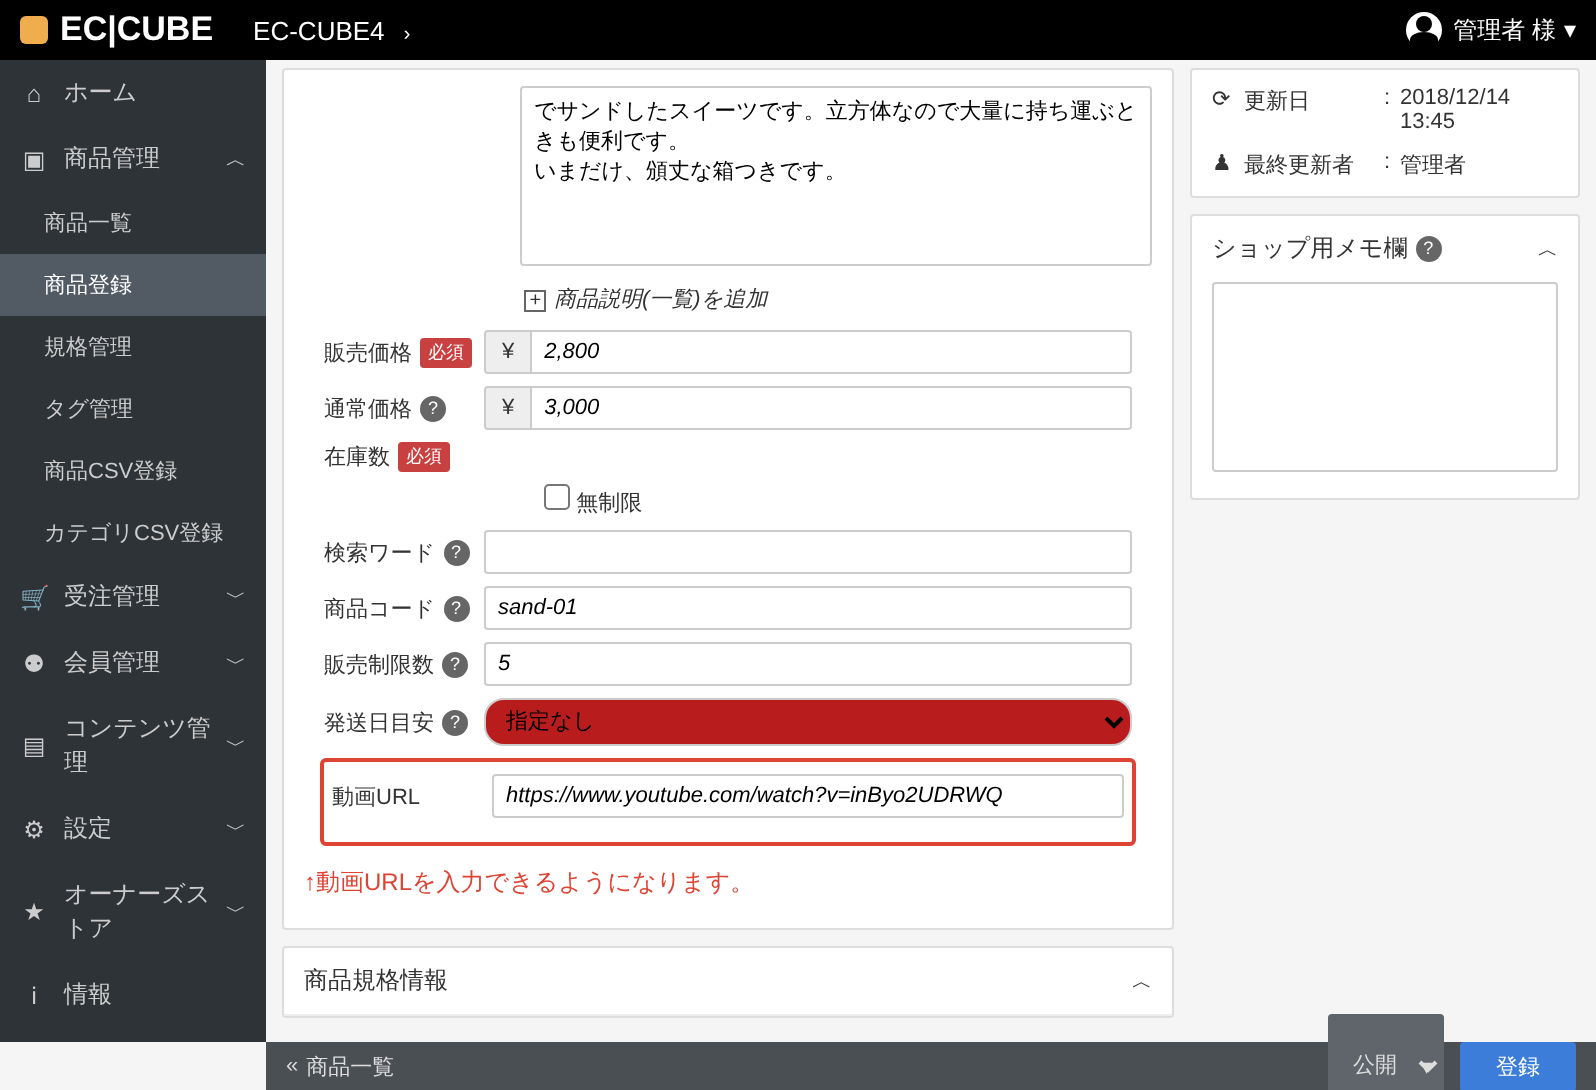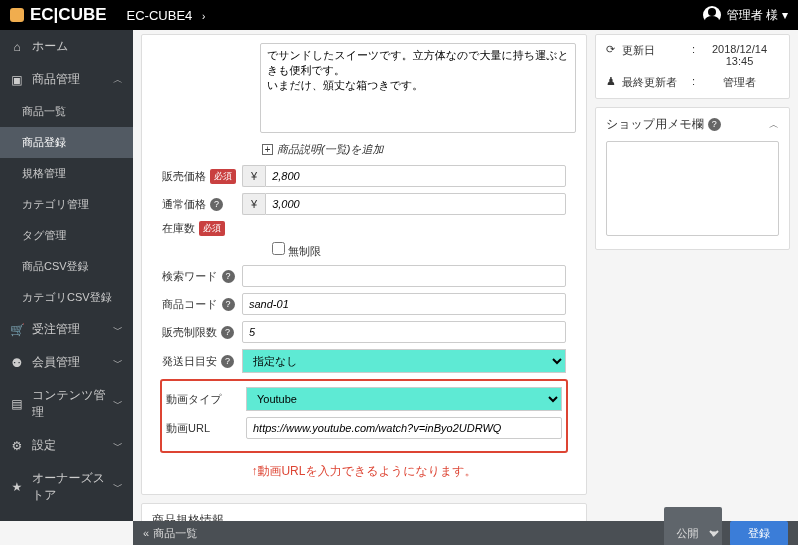--- a/index.html
+++ b/index.html
@@ -32,30 +32,30 @@
 .form-row { display: flex; align-items: center; margin-bottom: 6px; padding: 0 10px; }
 .form-label { width: 80px; font-size: 11px; display: flex; align-items: center; }
 .badge-req { background: #c94040; color: #fff; font-size: 9px; padding: 1px 4px; border-radius: 2px; margin-left: 4px; }
 .help { display: inline-block; width: 13px; height: 13px; background: #666; color: #fff; border-radius: 50%; text-align: center; line-height: 13px; font-size: 9px; margin-left: 4px; }
 .form-control { flex: 1; }
 .input-group { display: flex; }
 .input-addon { background: #eee; border: 1px solid #ccc; border-right: none; padding: 4px 8px; font-size: 11px; border-radius: 2px 0 0 2px; }
 .input-text { border: 1px solid #ccc; padding: 4px 6px; font-size: 11px; border-radius: 2px; width: 100%; outline: none; font-style: italic; }
 .input-group .input-text { border-radius: 0 2px 2px 0; }
 .checkbox-row { margin-left: 110px; padding: 0 10px 6px; font-size: 11px; }
-.select { width: 100%; border: 1px solid #ccc; padding: 4px 6px; font-size: 11px; border-radius: 0; background: #5eead4; outline: none; }
+.select { width: 100%; border: 1px solid #ccc; padding: 4px 6px; font-size: 11px; border-radius: 10px; background: #b91c1c; outline: none; }
 .highlight-box { border: 2px solid #d43; border-radius: 3px; padding: 6px 0; margin: 4px 8px; }
 .highlight-box .form-row { padding: 0 4px; }
-.annotation { text-align: center; color: #d43; font-size: 12px; padding: 6px 0; }
+.annotation { text-align: left; color: #d43; font-size: 12px; padding: 6px 0; }
 .panel-header { padding: 8px 10px; font-size: 12px; display: flex; align-items: center; border-bottom: 1px solid #eee; }
 .info-row { display: flex; padding: 4px 10px; font-size: 11px; }
 .info-icon { width: 16px; }
 .info-label { width: 70px; }
 .info-sep { width: 8px; }
-.info-val { flex: 1; text-align: center; }
+.info-val { flex: 1; }
 .memo-panel .panel-header { border-bottom: none; }
 .memo-area { margin: 0 10px 10px; }
 .memo-text { width: 100%; height: 95px; border: 1px solid #ccc; border-radius: 2px; resize: none; }
 .footer { position: absolute; bottom: 0; left: 133px; right: 0; height: 24px; background: #4a4f54; color: #ddd; display: flex; align-items: center; padding: 0 10px; font-size: 11px; }
 .footer-left { display: flex; align-items: center; }
 .footer-right { margin-left: auto; display: flex; align-items: center; gap: 6px; }
 .footer-select { background: #5f656b; color: #ddd; border: none; padding: 19px 8px; font-size: 11px; border-radius: 2px; }
 .btn-primary { background: #3b7dd8; color: #fff; border: none; padding: 5px 18px; font-size: 11px; border-radius: 2px; cursor: pointer; }
 .caret-right { margin-left: auto; font-size: 10px; }
 .spacer { height: 4px; }
@@ -93,23 +93,20 @@
     <div class="side-item sub">
         <span class="side-label">商品一覧</span>
       </div>
     <div class="side-item sub active">
         <span class="side-label">商品登録</span>
       </div>
     <div class="side-item sub">
         <span class="side-label">規格管理</span>
       </div>
     <div class="side-item sub">
-        <span class="side-label">カテゴリ管理</span>
-      </div>
-    <div class="side-item sub">
         <span class="side-label">タグ管理</span>
       </div>
     <div class="side-item sub">
         <span class="side-label">商品CSV登録</span>
       </div>
     <div class="side-item sub">
         <span class="side-label">カテゴリCSV登録</span>
       </div>
     <div class="side-item">
       <span class="side-icon">🛒</span>
@@ -214,26 +211,20 @@
             <div class="form-label">
                 <span>発送日目安</span>
                 <span class="help">?</span>
               </div>
             <div class="form-control"><select class="select"><option>指定なし</option></select></div>
           </div>
 
           <div class="highlight-box">
             <div class="form-row">
               <div class="form-label">
-                  <span>動画タイプ</span>
-                </div>
-              <div class="form-control"><select class="select"><option>Youtube</option></select></div>
-            </div>
-            <div class="form-row">
-              <div class="form-label">
                   <span>動画URL</span>
                 </div>
               <div class="form-control"><input class="input-text" value="https://www.youtube.com/watch?v=inByo2UDRWQ" style=""></div>
             </div>
           </div>
           <div class="annotation">↑動画URLを入力できるようになります。</div>
         </div>
       </div>
 
       <div class="panel">

